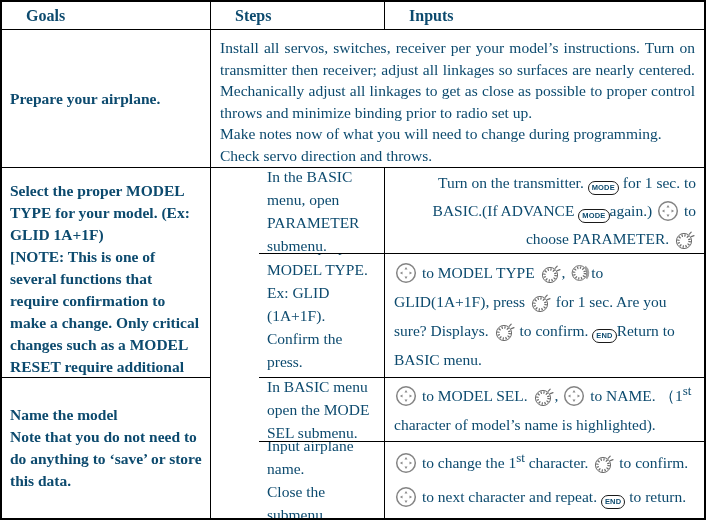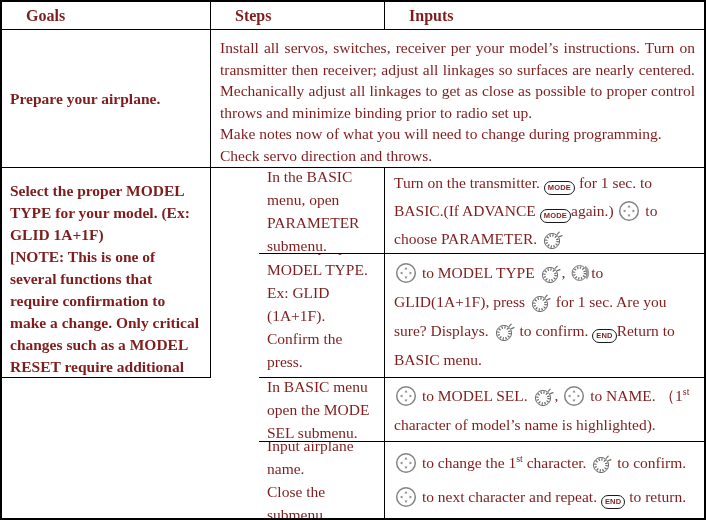--- a/index.html
+++ b/index.html
@@ -3,42 +3,42 @@
 <meta charset="utf-8">
 <style>
   html,body{margin:0;padding:0;background:#fff;}
   #table{
     width:706px;height:520px;box-sizing:border-box;
     border:2px solid #000;
     display:grid;
     grid-template-columns:209px 174px 1fr;
     grid-template-rows:28px 138px 86px 124px 64px 1fr;
     font-family:"Liberation Serif","DejaVu Serif",serif;
-    font-size:15.5px;color:#7f1d1d;
+    font-size:15.5px;color:#0c4a6e;
   }
   .cell{box-sizing:border-box;border-right:1px solid #000;border-bottom:1px solid #000;
         display:flex;flex-direction:column;justify-content:center;overflow:hidden;}
   .lastcol{border-right:none;}
   .lastrow{border-bottom:none;}
   .hd{font-weight:bold;font-size:16px;padding-left:24px;justify-content:center;}
   .goals{padding:4px 8px;line-height:22px;font-weight:bold;}
   .steps{padding:4px 8px;line-height:23px;margin-left:48px;}
   .inp{padding:2px 8px 2px 9px;line-height:29px;}
-  .lh28{line-height:28px;}
+  .lh28{line-height:28px;text-align:right;}
   .lh34{line-height:34px;}
   .body1{padding:4px 9px;line-height:21.5px;justify-content:space-between;padding-top:7px;}
   .just{text-align:justify;}
   .topalign{justify-content:flex-start;padding-top:12px;}
   .sp{text-decoration:underline wavy #c00;text-decoration-thickness:1px;text-underline-offset:3px;}
   .pill{display:inline-block;border:1.3px solid #1a1a1a;border-radius:8px;
         font-family:"Liberation Sans","DejaVu Sans",sans-serif;font-weight:bold;
         font-size:7.5px;line-height:10px;padding:1px 3px;vertical-align:-2px;
         letter-spacing:0.2px;background:#fff;}
   svg.ic{vertical-align:-6px;margin:0 1px;}
-  sup{font-size:10px;line-height:0;}
+  sup{font-size:13px;line-height:0;}
 </style>
 </head>
 <body>
 
 <svg width="0" height="0" style="position:absolute">
   <defs>
     <g id="dpad">
       <circle cx="11" cy="11" r="9.3" fill="none" stroke="#848484" stroke-width="1.5"></circle>
       <path d="M11 4.9 L9.5 7.5 L12.5 7.5 Z" fill="#8a8a8a"></path>
       <path d="M11 17.1 L9.5 14.5 L12.5 14.5 Z" fill="#8a8a8a"></path>
@@ -107,20 +107,24 @@
           <use href="#dial"></use>
         </svg><span>, </span><svg class="ic" width="20" height="22">
           <use href="#dialrot"></use>
         </svg><span>to GLID(1A+1F), press </span><svg class="ic" width="21" height="22">
           <use href="#dial"></use>
         </svg><span> for 1 sec. Are you sure? Displays. </span><svg class="ic" width="21" height="22">
           <use href="#dial"></use>
         </svg><span> to confirm. </span><span class="pill">END</span><span>Return to BASIC menu.</span></div>
   </div>
 
+  <div class="cell goals lastrow" style="grid-column:1;grid-row:5 / span 2">
+    <div>Name the model</div>
+    <div>Note that you do not need to do anything to ‘save’ or store this data.</div>
+  </div>
 
   <div class="cell steps" style="grid-column:2;grid-row:5">
     <div><span>In BASIC menu open the MODE SEL </span><span class="sp">submenu</span><span>.</span></div>
   </div>
   <div class="cell inp lastcol" style="grid-column:3;grid-row:5">
     <div><svg class="ic" width="22" height="22">
           <use href="#dpad"></use>
         </svg><span> to MODEL SEL. </span><svg class="ic" width="21" height="22">
           <use href="#dial"></use>
         </svg><span>, </span><svg class="ic" width="22" height="22">

